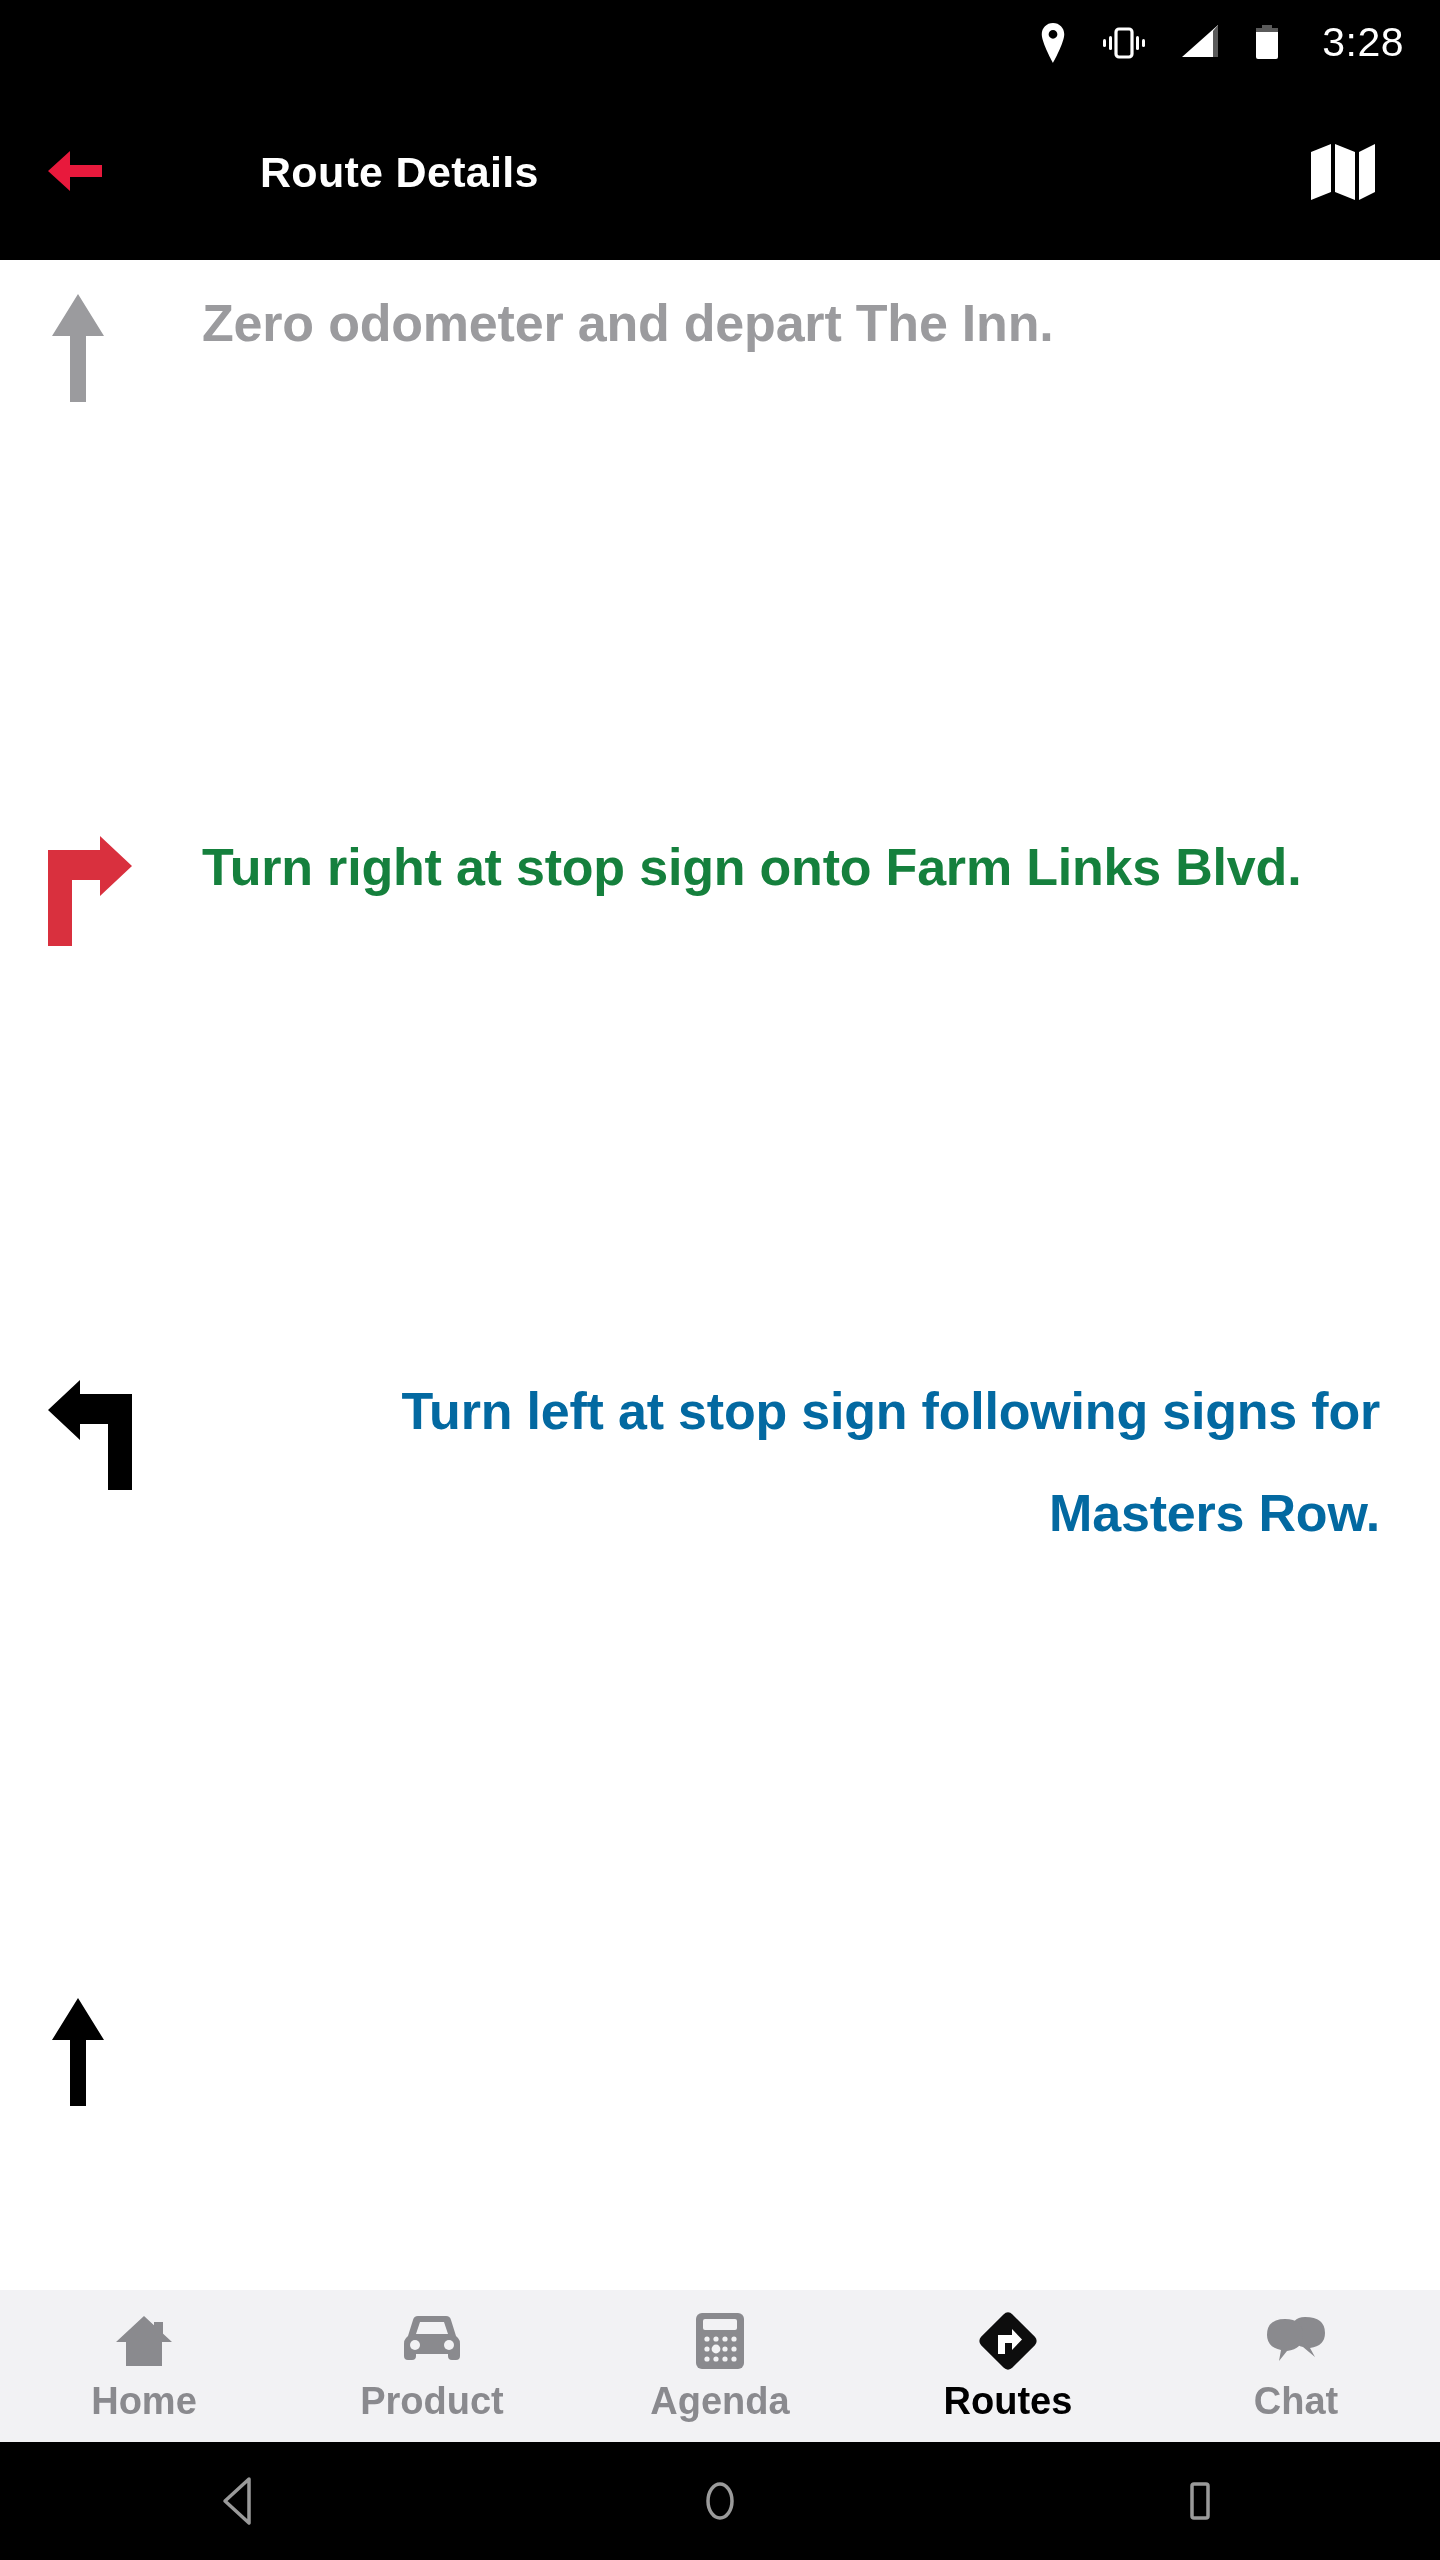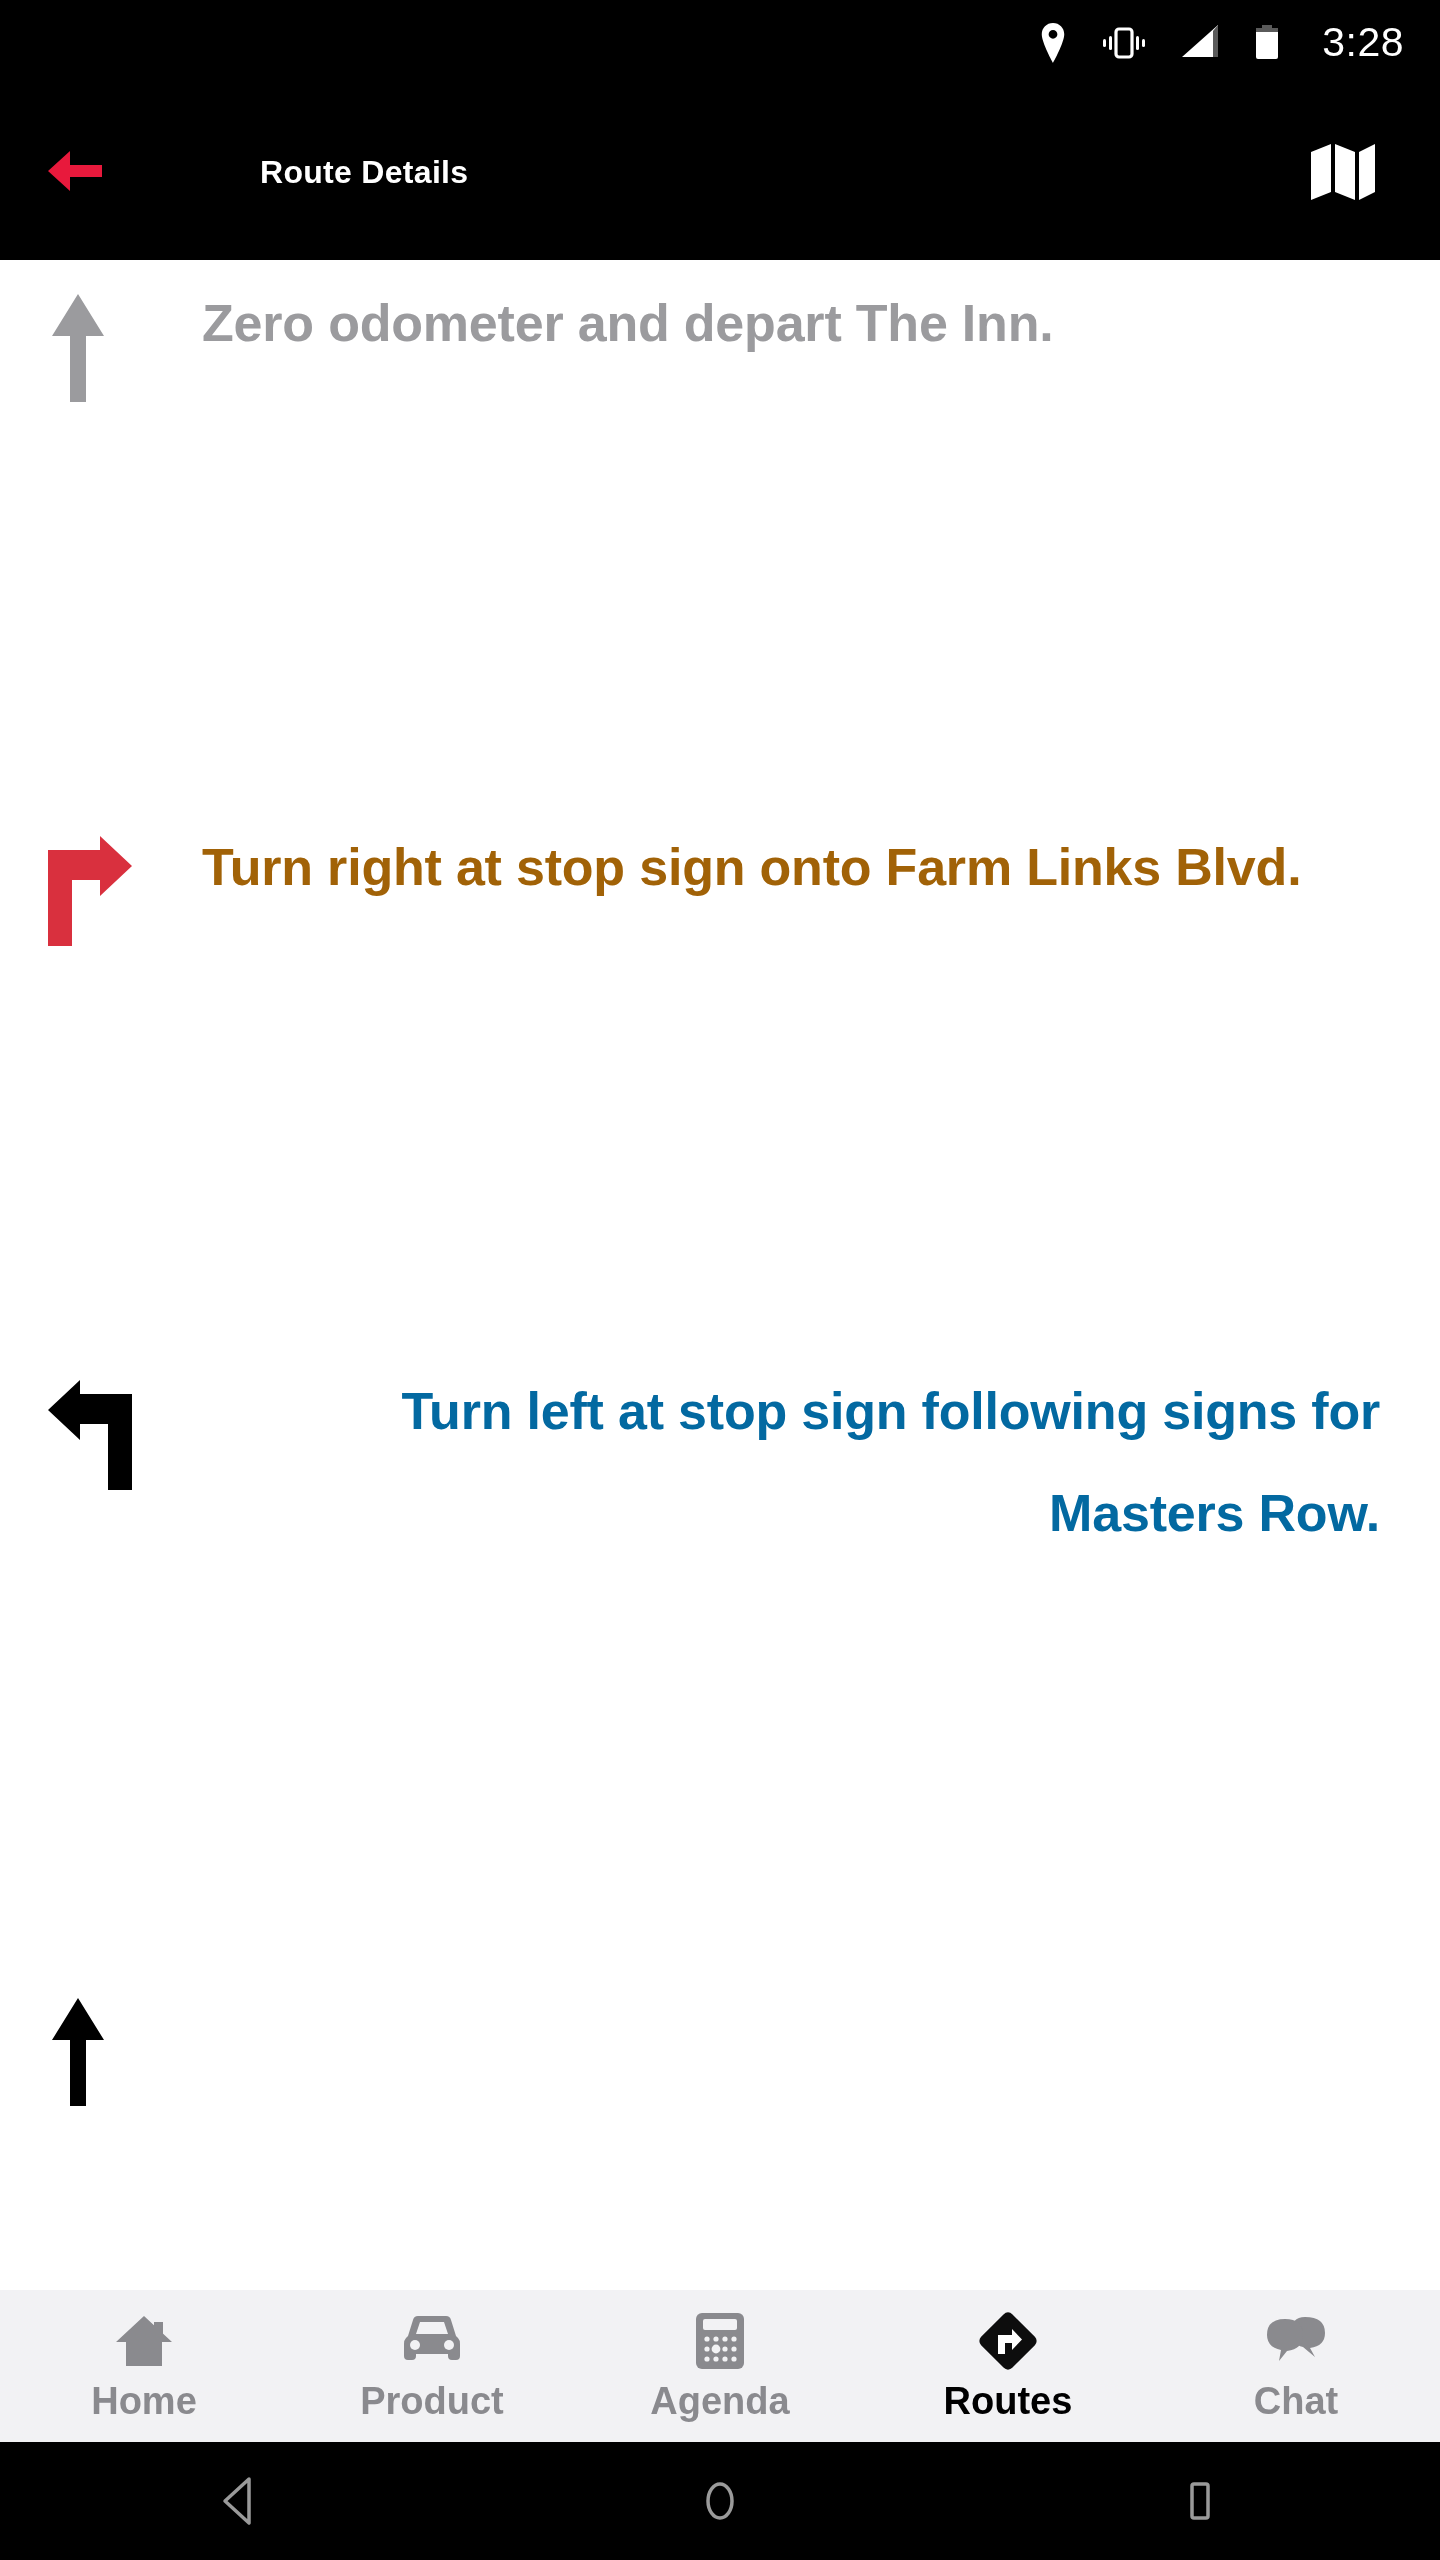--- a/index.html
+++ b/index.html
@@ -59,21 +59,21 @@
   #back-button {
     width: 150px;
     height: 175px;
     display: flex;
     align-items: center;
     justify-content: center;
     cursor: pointer;
   }
   #app-bar-title {
     color: #ffffff;
-    font-size: 32px;
+    font-size: 43px;
     font-weight: bold;
     margin-left: 110px;
     letter-spacing: 0.3px;
   }
   #map-button {
     position: absolute;
     right: 32px;
     top: 0;
     height: 175px;
     width: 130px;
@@ -108,21 +108,21 @@
     align-items: flex-start;
   }
   .step-text {
     font-size: 52px;
     line-height: 102px;
     padding-top: 12px;
     letter-spacing: -0.2px;
     font-weight: 700;
   }
   .step-row.done .step-text { color: #9b9b9e; }
-  .step-row.active .step-text { color: #a16207; }
+  .step-row.active .step-text { color: #15803d; }
   .step-row.pending .step-text { color: #0369a1; text-align: right; }
 
   .gap-2line { height: 400px; }
   .gap-1line { height: 310px; }
 
   
   #tab-bar {
     position: absolute;
     top: 2290px; left: 0;
     width: 1440px;

